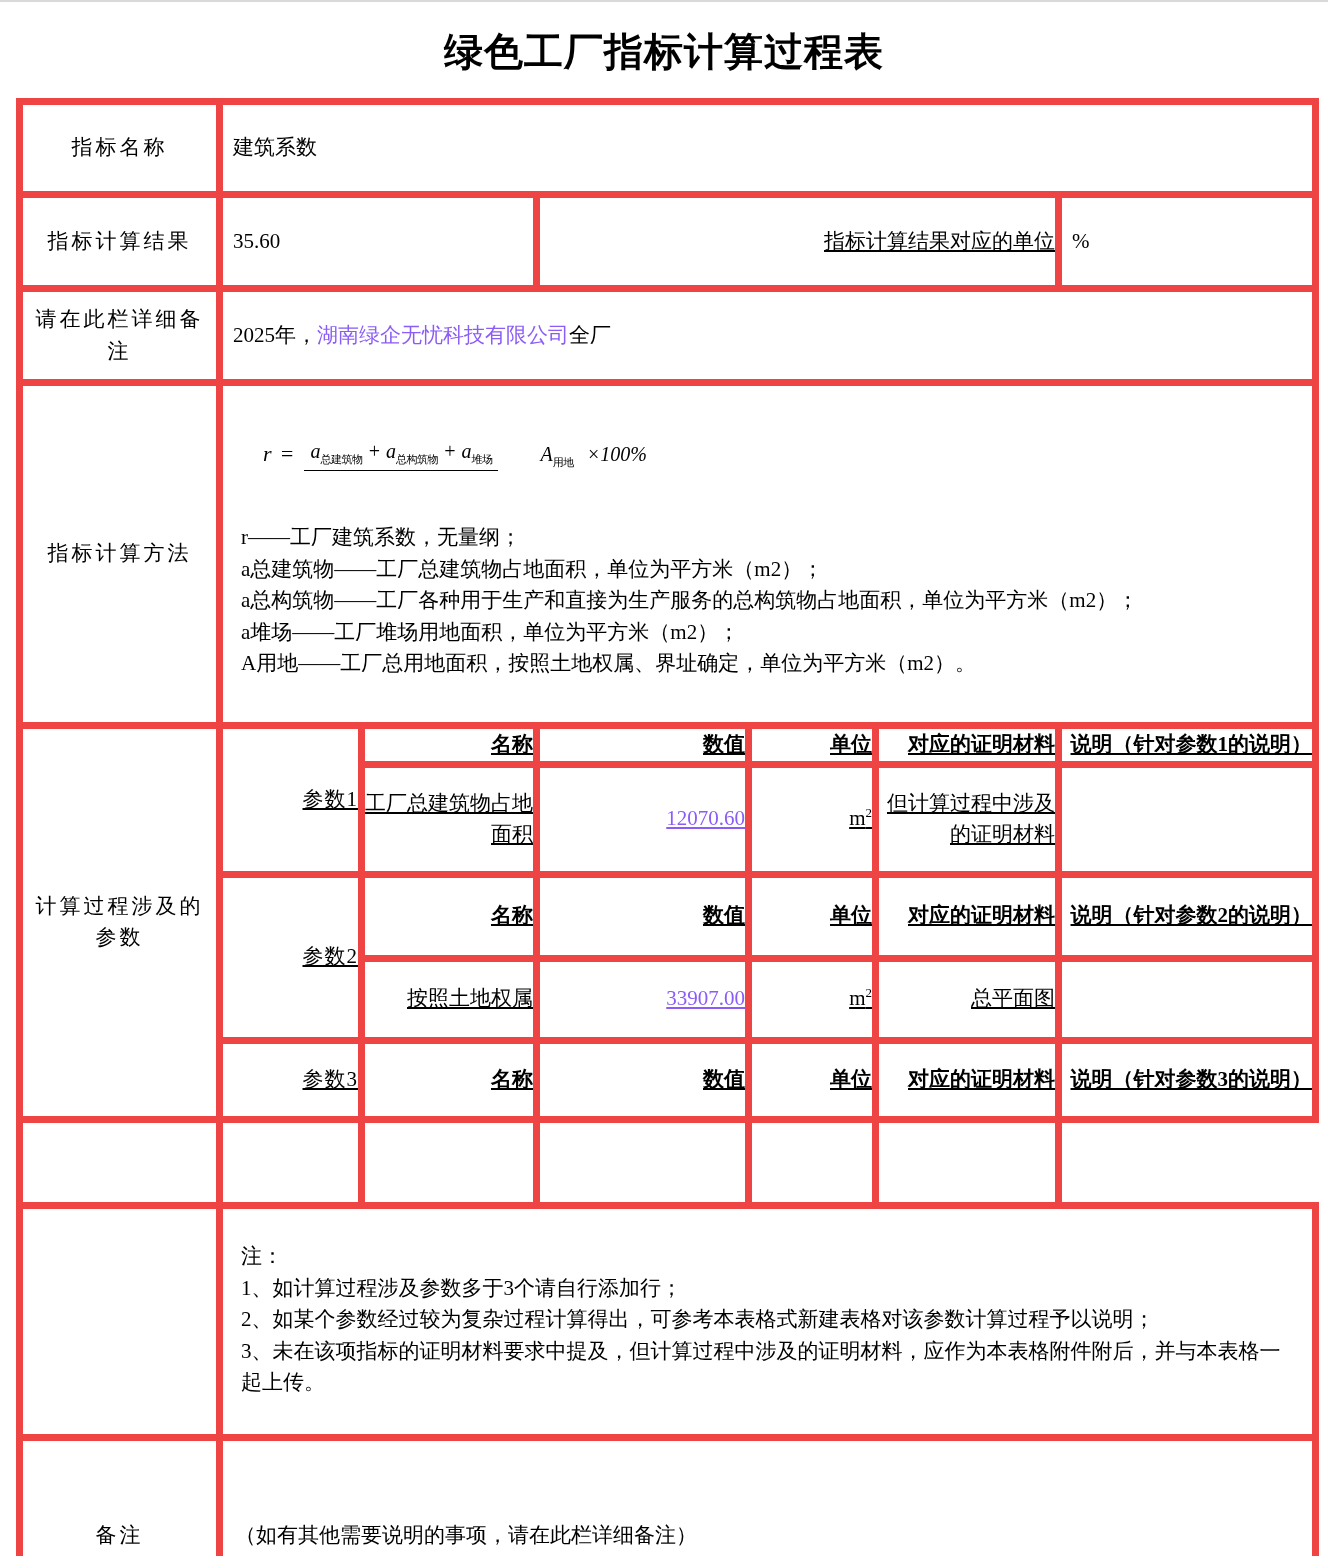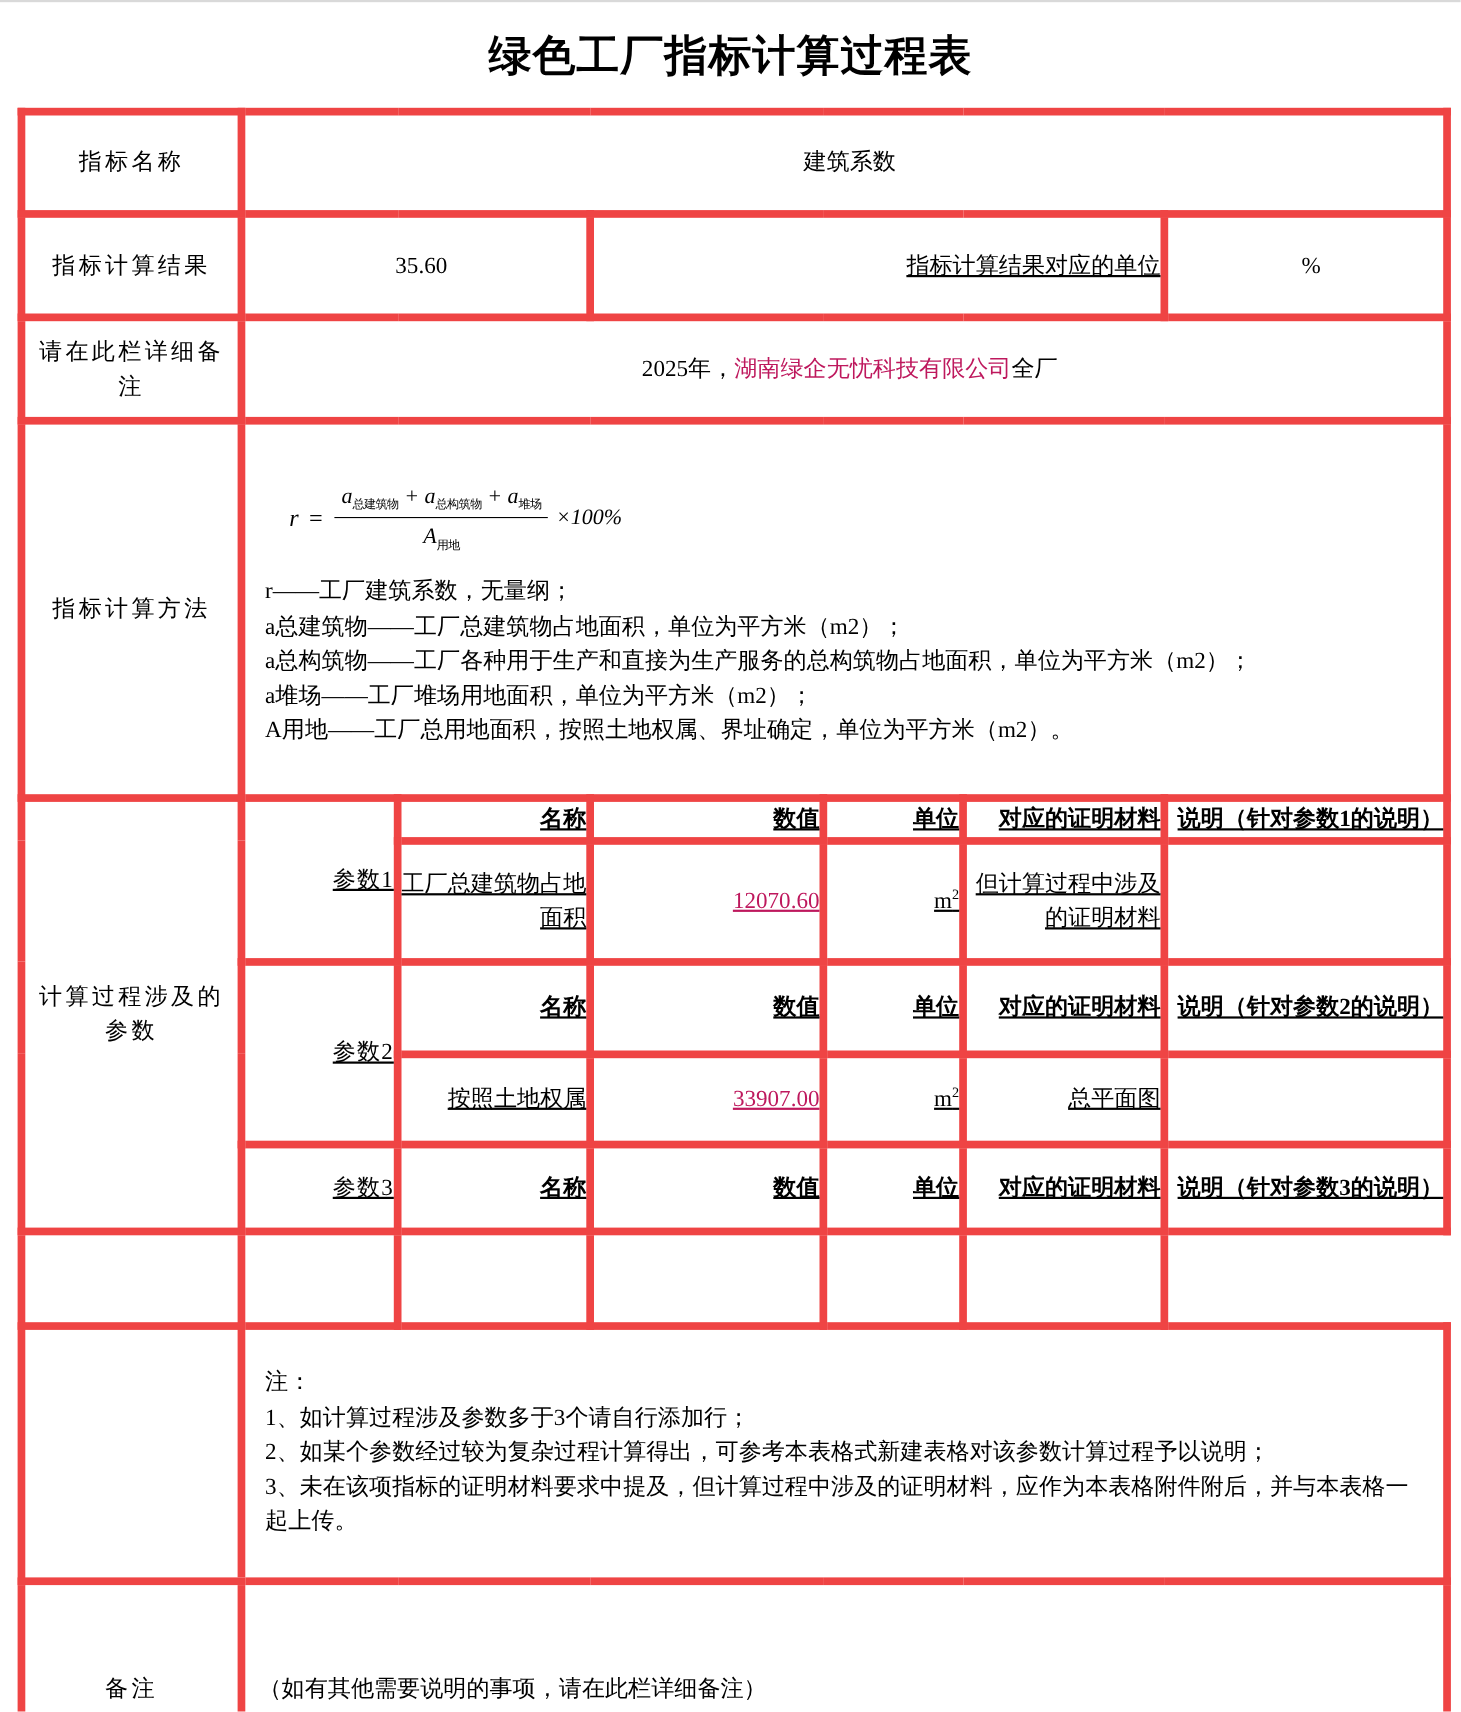--- a/index.html
+++ b/index.html
@@ -61,25 +61,25 @@
     font-family: "Liberation Serif", "DejaVu Serif", serif;
   }
 
   .lbl {
     text-align: center;
     letter-spacing: 3px;
     padding: 4px 6px !important;
   }
   .ctr { text-align: right; text-decoration: underline; }
 
-  .blue { color: #be185d; }
+  .blue { color: #8b5cf6; }
 
   .val-left {
     padding-left: 10px !important;
-    text-align: center;
+    text-align: left;
   }
 
   
   .method-cell {
     padding: 10px 12px 8px 18px !important;
     vertical-align: top;
     line-height: 1.52;
     font-size: 21px;
   }
   .formula {
@@ -91,24 +91,25 @@
   }
   .fml-row {
     display: inline-flex;
     align-items: center;
     font-style: italic;
   }
   .fml-var { font-size: 22px; font-style: italic; }
   .fml-eq { font-size: 22px; margin: 0 8px; font-style: italic;}
   .frac {
     display: inline-flex;
-    flex-direction: column;
+    flex-direction: row;
     align-items: center;
     vertical-align: middle;
     margin: 0 2px;
+    gap: 36px;
   }
   .frac .num {
     border-bottom: 1.6px solid #000;
     padding: 0 6px 2px 6px;
     white-space: nowrap;
     font-size: 20px;
     font-style: italic;
   }
   .frac .den {
     padding: 2px 6px 0 6px;

